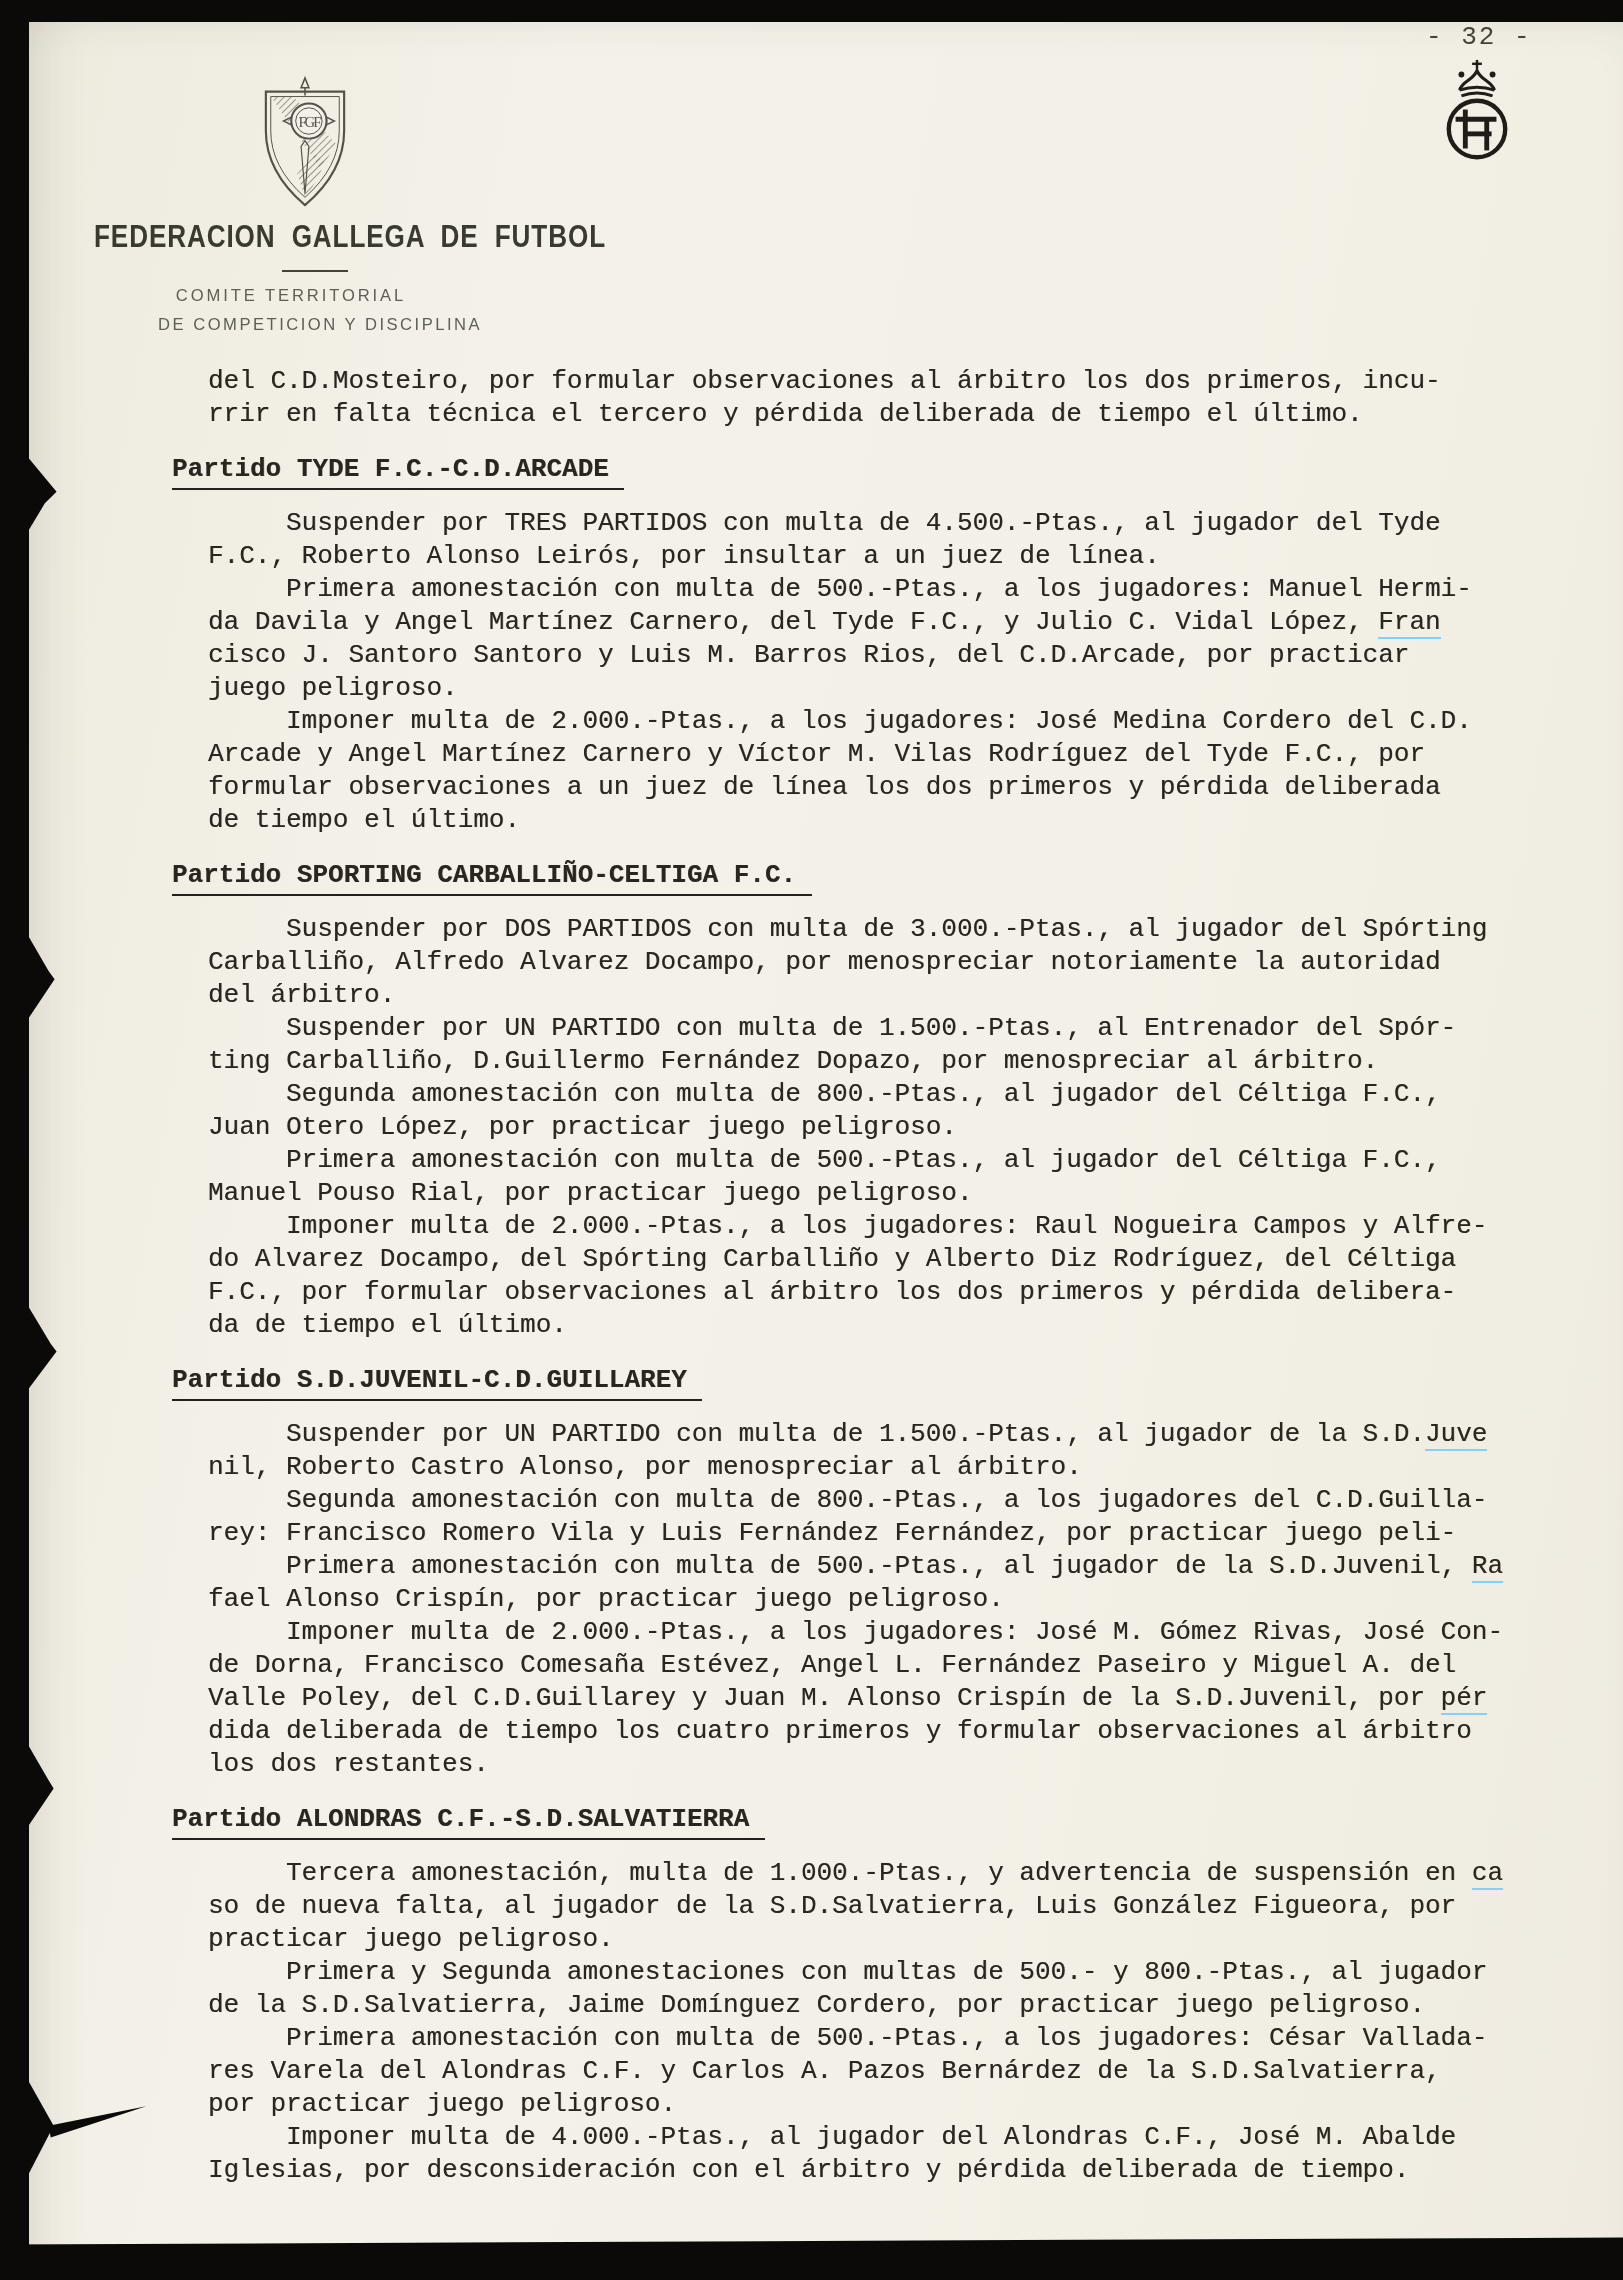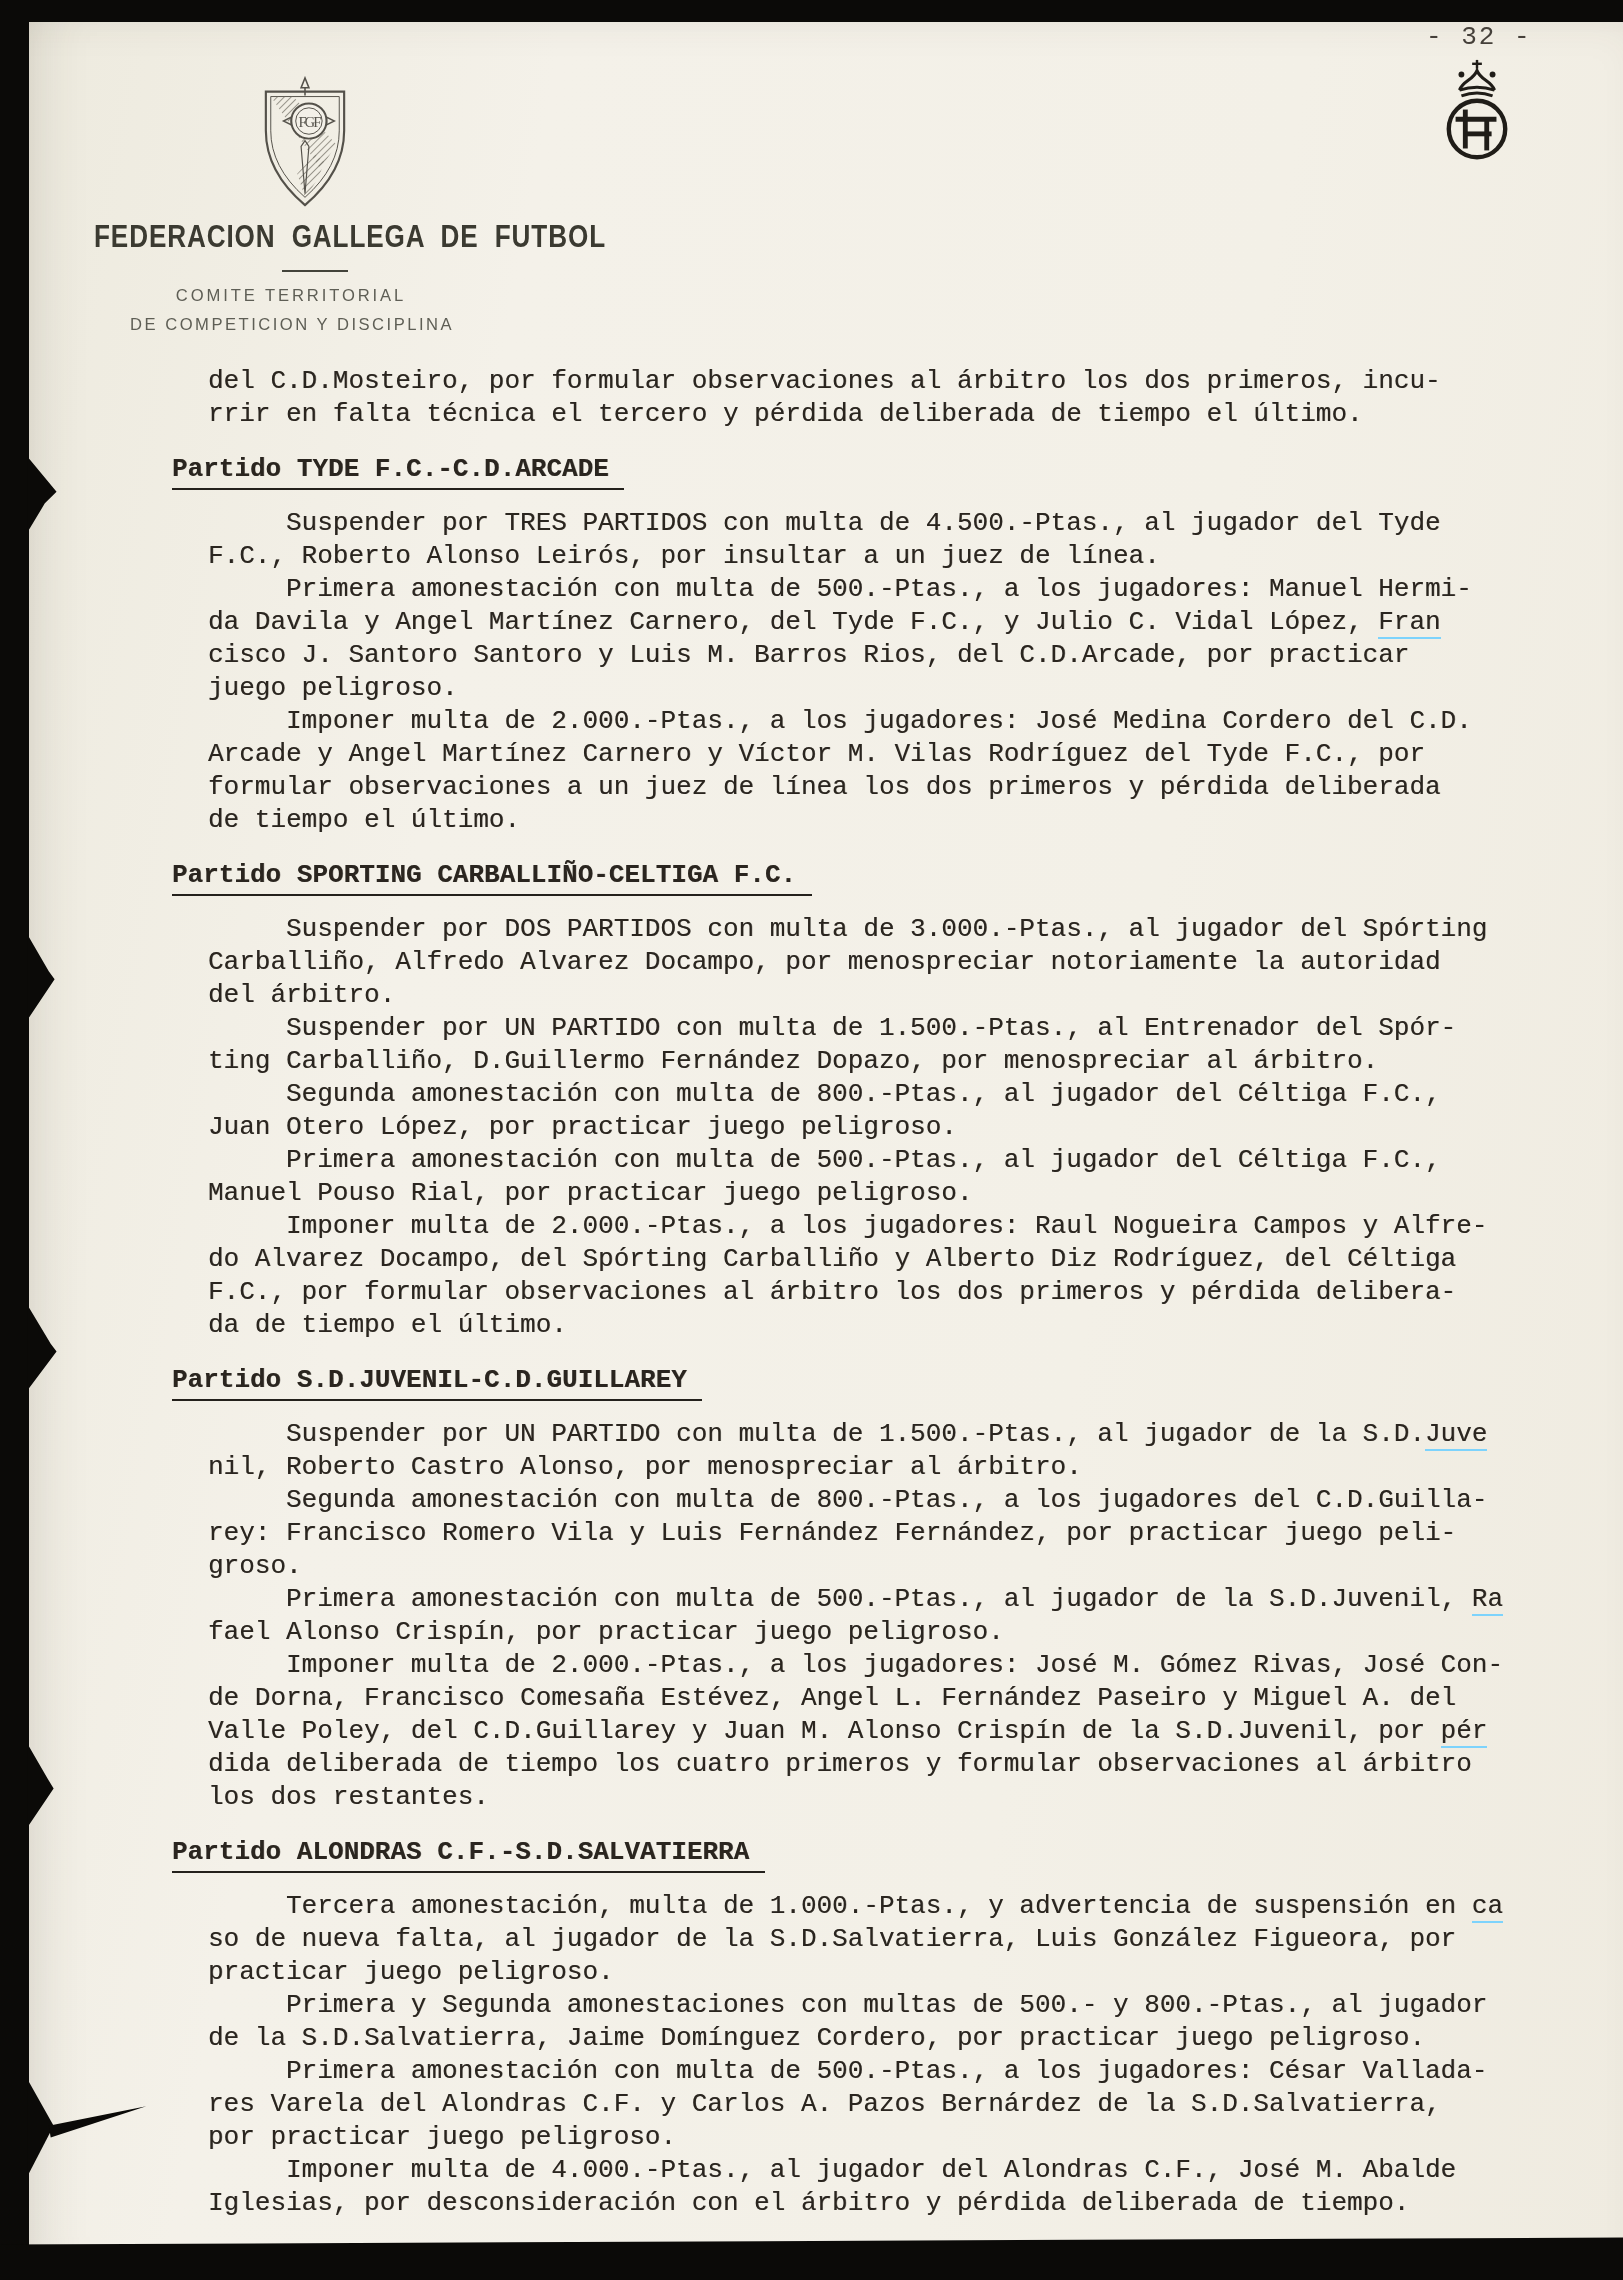--- a/index.html
+++ b/index.html
@@ -32,21 +32,21 @@
   }
   #org-name .squeeze{display:inline-block;transform:scale(.9,1.05);transform-origin:left center;}
   #header-divider{
     position:absolute;left:282px;top:270px;width:66px;height:0;
     border-top:2.9px solid #43433a;
   }
   #committee{
     position:absolute;left:130px;top:286px;width:322px;text-align:center;
     color:#5e5e55;font-size:16.6px;letter-spacing:2.9px;white-space:nowrap;
   }
-  #committee .c2{margin-top:8.8px;letter-spacing:2.5px;}
+  #committee .c2{margin-top:8.8px;letter-spacing:2.5px;margin-left:28px;}
   #fgf-logo{position:absolute;left:256px;top:76px;}
   #rfef-logo{position:absolute;left:1436px;top:57px;}
   
   #document-body{
     position:absolute;left:172px;top:365px;width:1365px;
     font-family:"Liberation Mono","DejaVu Sans Mono",monospace;
     font-size:26px;line-height:33px;color:#2a251f;
     text-shadow:0.4px 0.4px 0 rgba(42,37,31,.45);
   }
   .line{white-space:pre;margin-left:36px;}
@@ -164,21 +164,20 @@
       <div class="line"><span>da de tiempo el último.</span></div>
     </div>
     <div class="heading"><span class="heading-text">Partido S.D.JUVENIL-C.D.GUILLAREY</span></div>
     <div class="para">
       <div class="line"><span>     Suspender por UN PARTIDO con multa de 1.500.-Ptas., al jugador de la S.D.</span><span class="cu">Juve</span></div>
       <div class="line"><span>nil, Roberto Castro Alonso, por menospreciar al árbitro.</span></div>
     </div>
     <div class="para">
       <div class="line"><span>     Segunda amonestación con multa de 800.-Ptas., a los jugadores del C.D.Guilla-</span></div>
       <div class="line"><span>rey: Francisco Romero Vila y Luis Fernández Fernández, por practicar juego peli-</span></div>
-      <div class="line"><span>groso.</span></div>
     </div>
     <div class="para">
       <div class="line"><span>     Primera amonestación con multa de 500.-Ptas., al jugador de la S.D.Juvenil, </span><span class="cu">Ra</span></div>
       <div class="line"><span>fael Alonso Crispín, por practicar juego peligroso.</span></div>
     </div>
     <div class="para">
       <div class="line"><span>     Imponer multa de 2.000.-Ptas., a los jugadores: José M. Gómez Rivas, José Con-</span></div>
       <div class="line"><span>de Dorna, Francisco Comesaña Estévez, Angel L. Fernández Paseiro y Miguel A. del</span></div>
       <div class="line"><span>Valle Poley, del C.D.Guillarey y Juan M. Alonso Crispín de la S.D.Juvenil, por </span><span class="cu">pér</span></div>
       <div class="line"><span>dida deliberada de tiempo los cuatro primeros y formular observaciones al árbitro</span></div>

